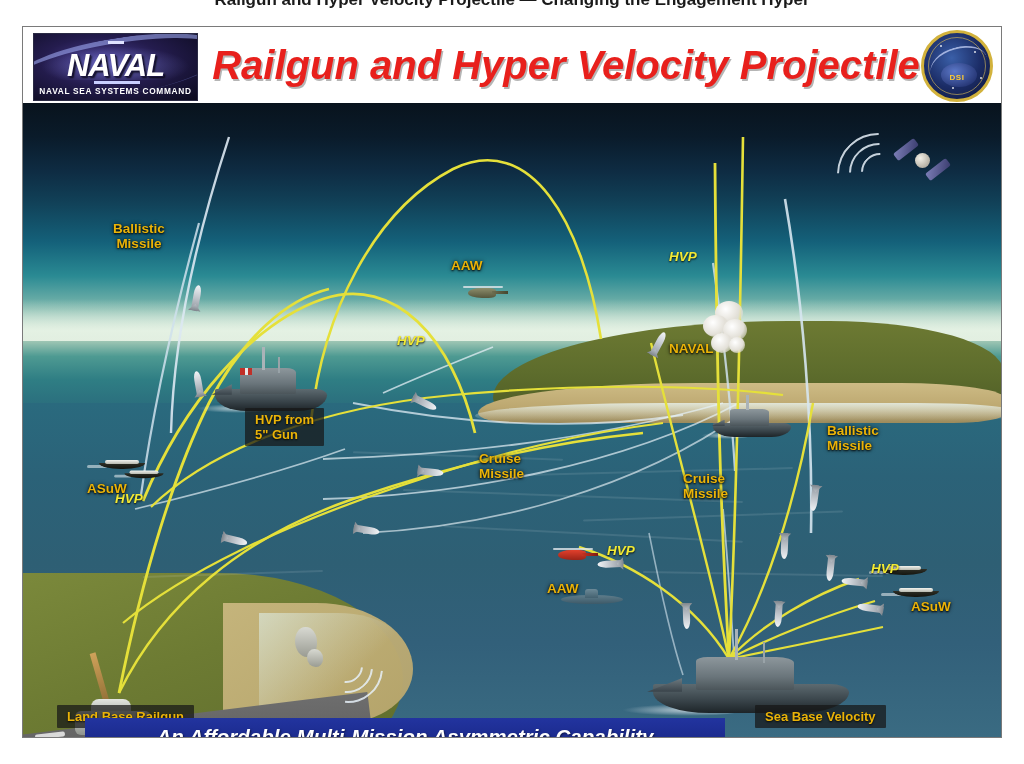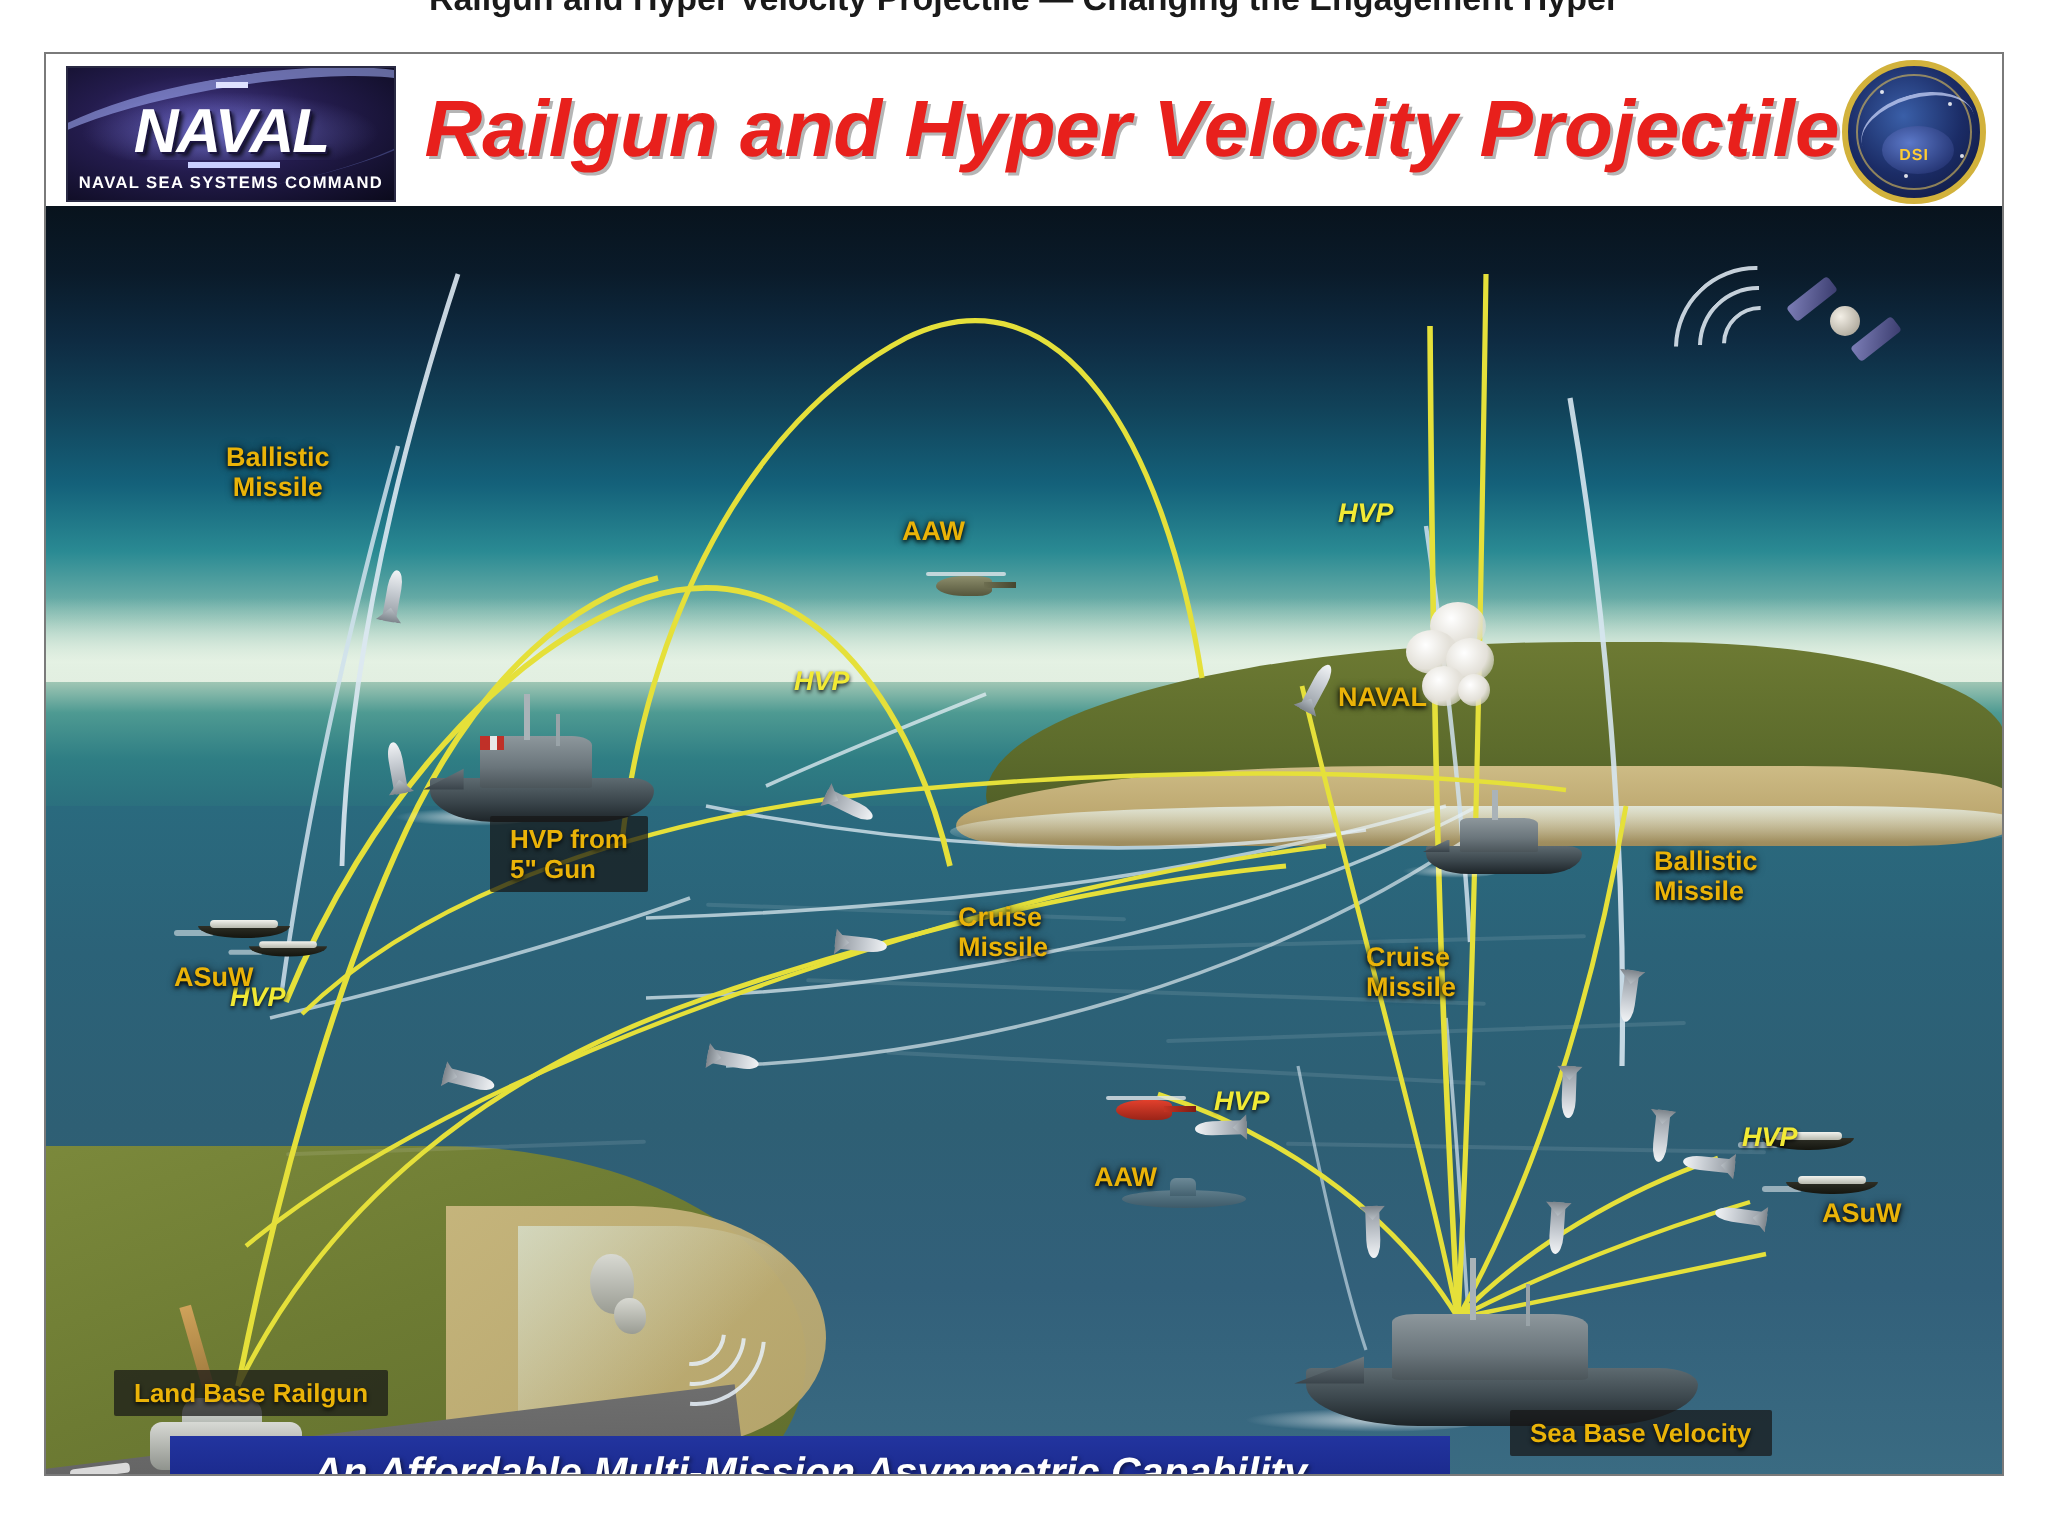--- a/index.html
+++ b/index.html
@@ -402,21 +402,21 @@
     <div class="hvp" style="left:646px;top:146px">HVP</div>
     <div class="lab" style="left:646px;top:238px">NAVAL</div>
     <div class="lab" style="left:804px;top:320px">Ballistic
 Missile</div>
     <div class="lab" style="left:660px;top:368px">Cruise
 Missile</div>
     <div class="lab" style="left:524px;top:478px">AAW</div>
     <div class="hvp" style="left:584px;top:440px">HVP</div>
     <div class="hvp" style="left:848px;top:458px">HVP</div>
     <div class="lab" style="left:888px;top:496px">ASuW</div>
-    <div class="lab box" style="left:34px;top:582px">Land Base Railgun</div>
+    <div class="lab box" style="left:34px;top:602px">Land Base Railgun</div>
     <div class="lab box" style="left:732px;top:602px">Sea Base Velocity</div>
 
     <div id="banner">
       <span>An Affordable Multi-Mission Asymmetric Capability</span>
     </div>
 
   </div>
 </div>
 
 </body></html>

